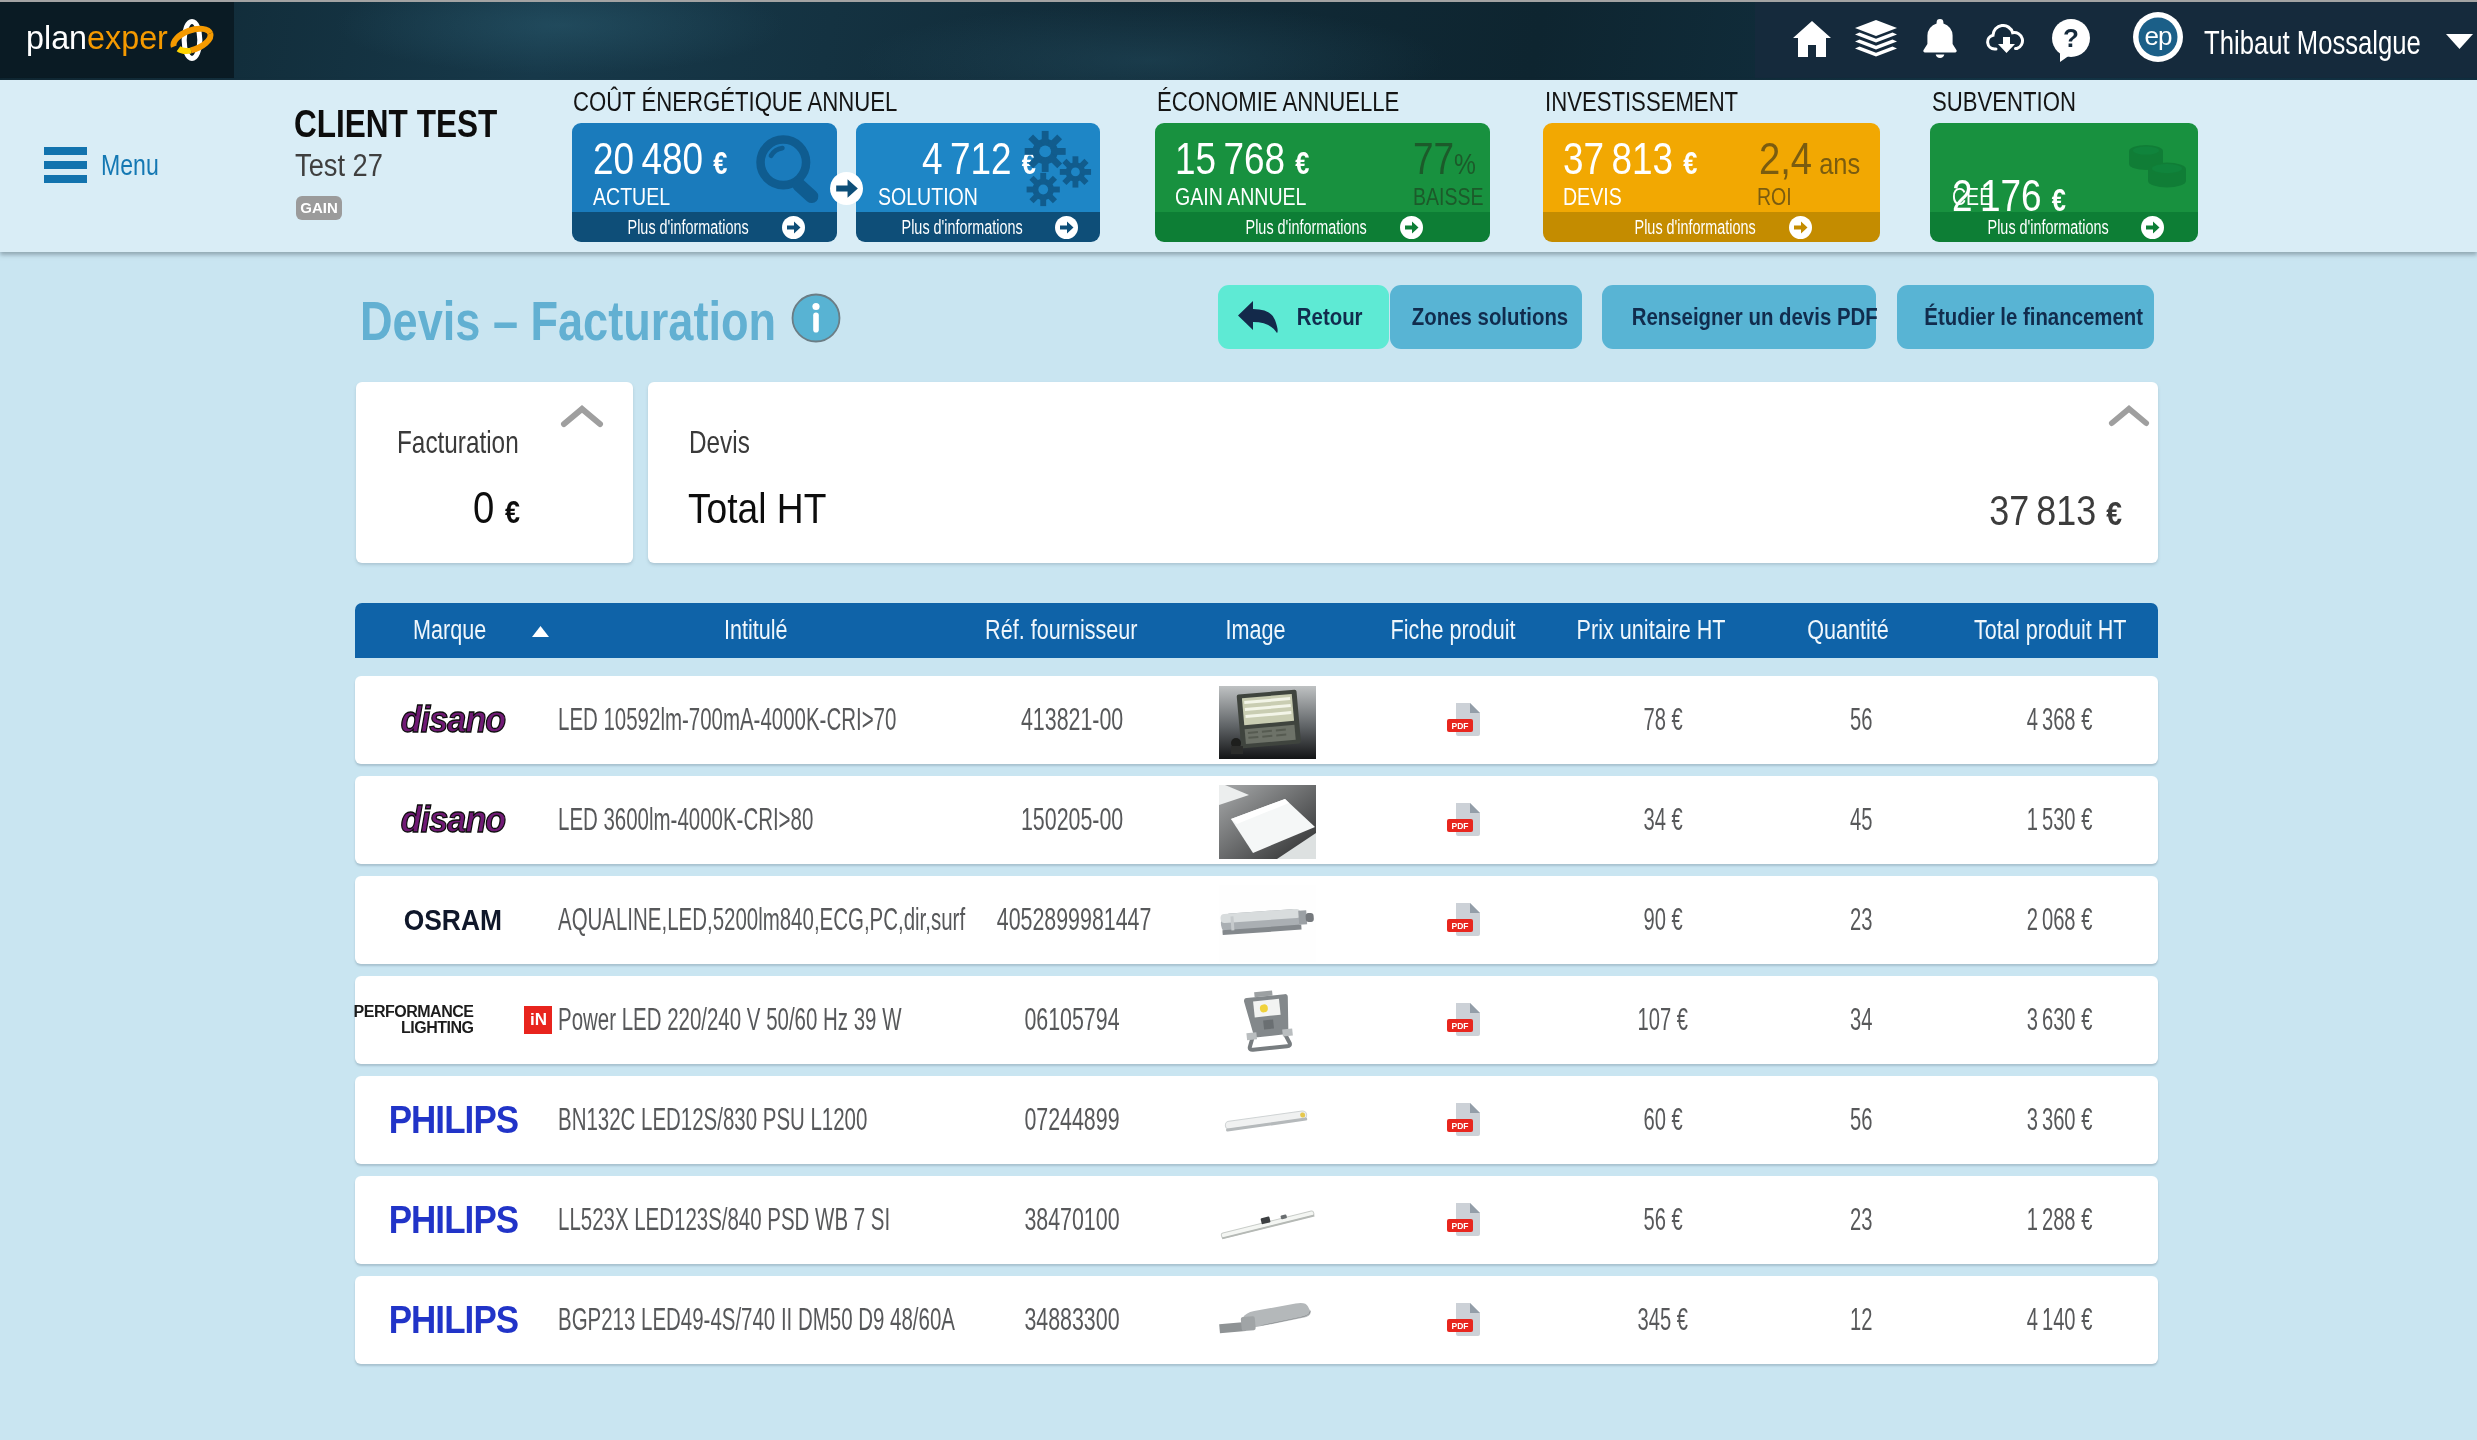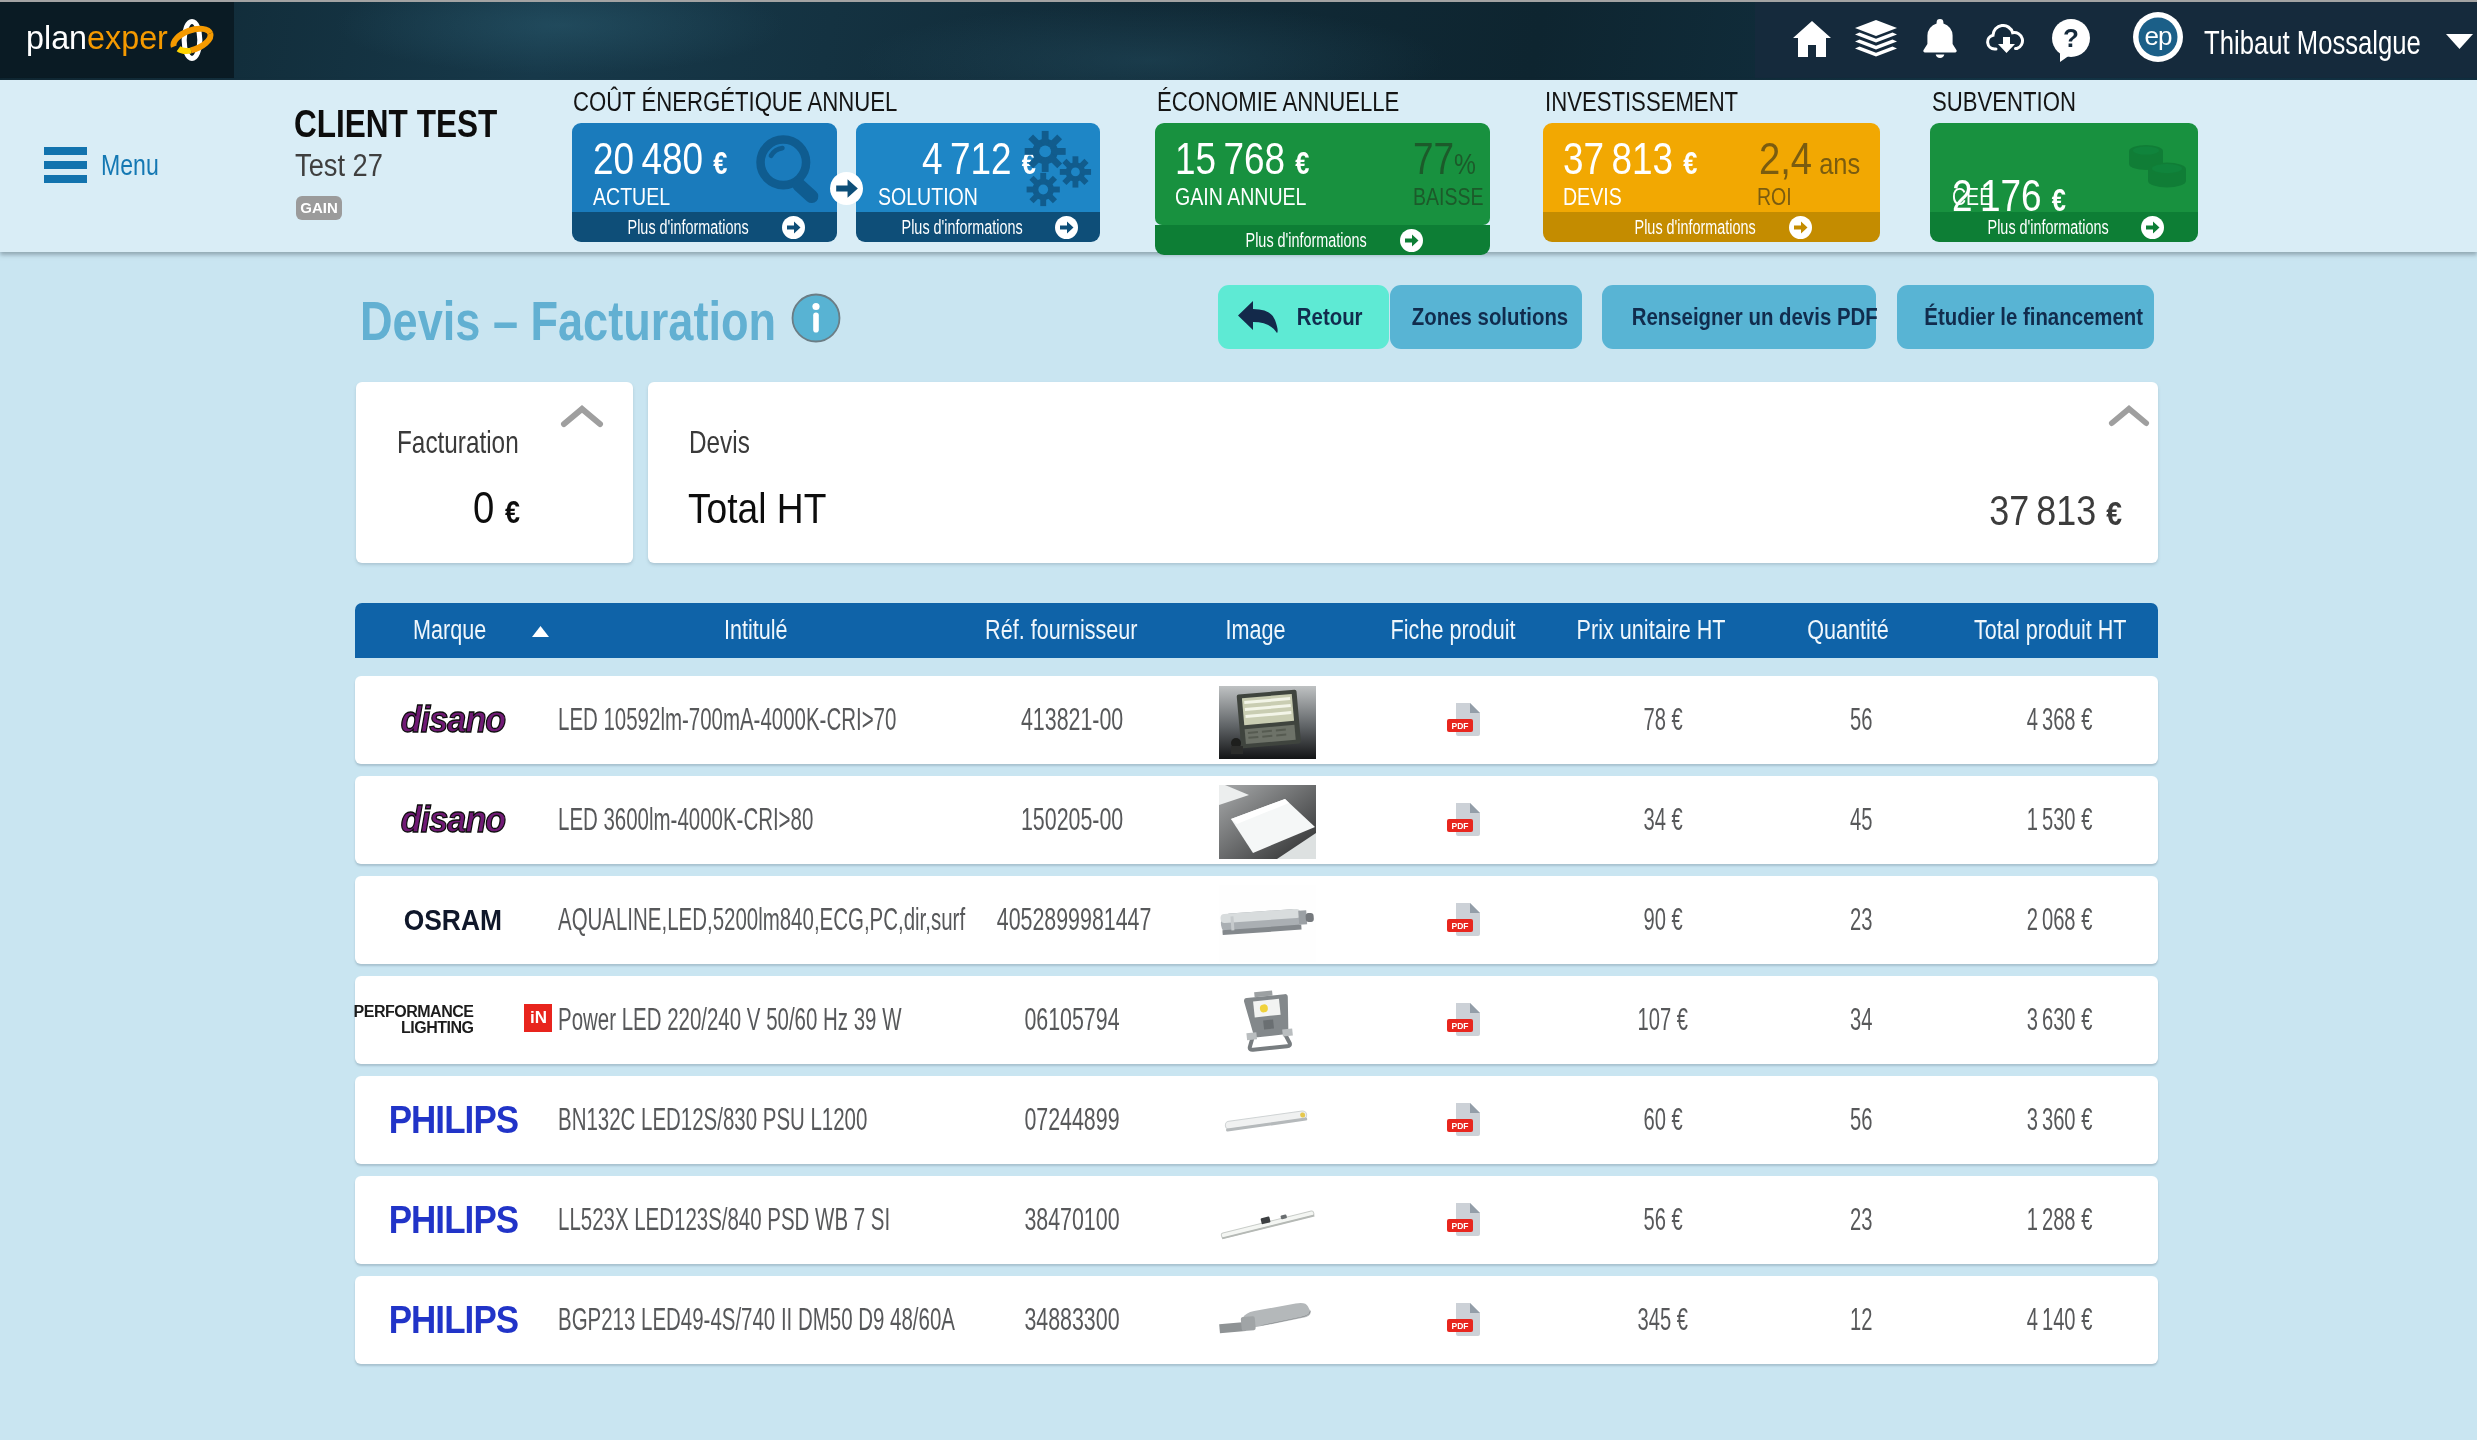--- a/index.html
+++ b/index.html
@@ -196,21 +196,21 @@
             <path d="M5 9.5 h7 v-4 l6.5 6 l-6.5 6 v-4 h-7 z" fill="#0e4e78"></path>
           </svg></span></div>
   </div>
   <svg class="abs" style="left:830px; top:172px;" width="33" height="33" viewBox="0 0 32 32">
     <circle cx="16" cy="16" r="16" fill="#fff"></circle>
     <path d="M6 13 h11 v-6 l10 9 l-10 9 v-6 h-11 z" fill="#0d4e78"></path>
   </svg>
 
   <div class="kpititle" style="left:1157px;"><span class="tx" style="transform:scaleX(0.82);">ÉCONOMIE ANNUELLE</span></div>
   <div class="kcard" style="left:1155px; width:335px;">
-    <div class="kbody" style="height:102px; background:#18913f;border-radius:7px;">
+    <div class="kbody" style="height:89px; background:#18913f;">
       <div class="kbig" style="left:20px; top:10px;"><span class="tx" style="transform:scaleX(0.82);">15 768 <span class="eur">€</span></span></div>
       <div class="ksmall" style="left:20px; top:61px;"><span class="tx" style="transform:scaleX(0.85);">GAIN ANNUEL</span></div>
       <div class="kbig kdark" style="left:258px; top:10px;"><span class="tx" style="transform:scaleX(0.82);">77<span style="font-size:30px;">%</span></span></div>
       <div class="ksmall kdark" style="left:258px; top:61px;"><span class="tx" style="transform:scaleX(0.85);">BAISSE</span></div>
     </div>
     <div class="kstrip" style="background:#0d7e35;"><span class="txc" style="transform:scaleX(0.72);">Plus d'informations</span><span class="plusw"><svg width="23" height="23" viewBox="0 0 23 23">
             <circle cx="11.5" cy="11.5" r="11.5" fill="#fff"></circle>
             <path d="M5 9.5 h7 v-4 l6.5 6 l-6.5 6 v-4 h-7 z" fill="#0d7e35"></path>
           </svg></span></div>
   </div>
@@ -392,21 +392,21 @@
         <path d="M23 0 L33 10 H23 Z" fill="#939da8"></path>
         <rect x="0" y="16" width="26" height="13" rx="2" fill="#e8261e"></rect>
         <text x="13" y="25.5" font-size="8.5" font-weight="700" fill="#fff" text-anchor="middle" font-family="Liberation Sans, sans-serif">PDF</text>
       </svg>
       <span class="c-prix"><span class="txc" style="transform:scaleX(0.65);">90 €</span></span>
       <span class="c-qte"><span class="txc" style="transform:scaleX(0.65);">23</span></span>
       <span class="c-tot"><span class="txc" style="transform:scaleX(0.65);">2 068 €</span></span>
     </div>
   <div class="trow" style="top:976px;">
       <div class="c-logo">
-        <span style="display:flex;align-items:flex-start;gap:48px;">
+        <span style="display:flex;align-items:center;gap:48px;">
           <span style="display:inline-block;text-align:right;font-size:16px;font-weight:700;color:#1c1c1c;line-height:16px;letter-spacing:-0.5px;">PERFORMANCE<br>LIGHTING</span>
           <span style="display:inline-block;width:28px;height:28px;background:#e8241d;color:#fff;font-size:17px;font-weight:700;text-align:center;line-height:28px;margin-left:3px;">iN</span>
         </span>
       </div>
       <span class="c-int"><span class="tx">Power LED 220/240 V 50/60 Hz 39 W</span></span>
       <span class="c-ref"><span class="txc" style="transform:scaleX(0.69);">06105794</span></span>
       <svg class="c-img" style="left:880px; top:13px;" width="66" height="65" viewBox="0 0 66 65">
 <rect width="66" height="65" fill="#ffffff"></rect>
 <g transform="rotate(-6 33 30)">
 <rect x="22" y="2" width="18" height="5" fill="#9ca0a2"></rect>

